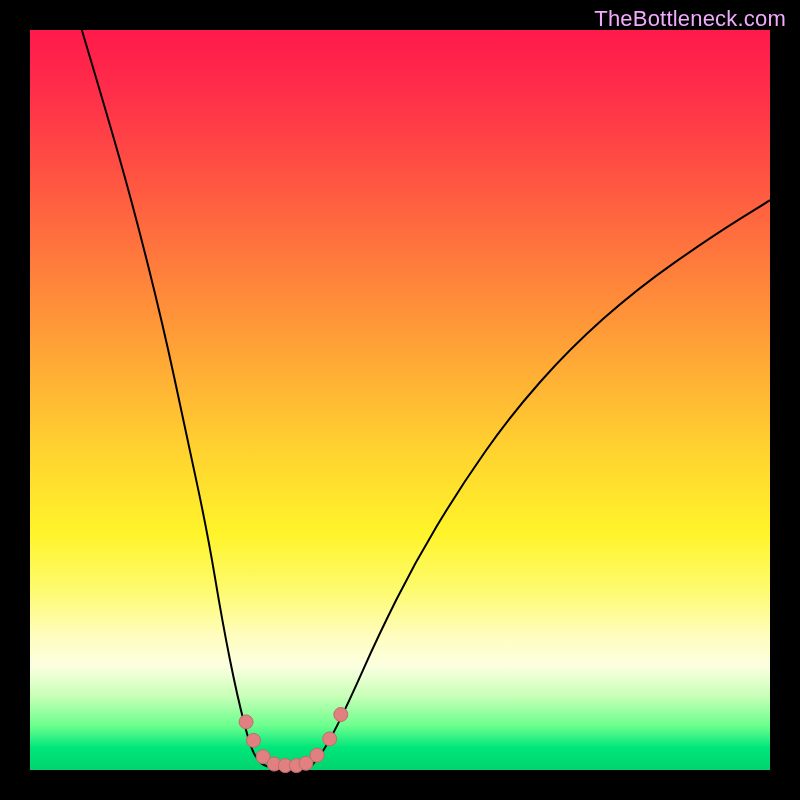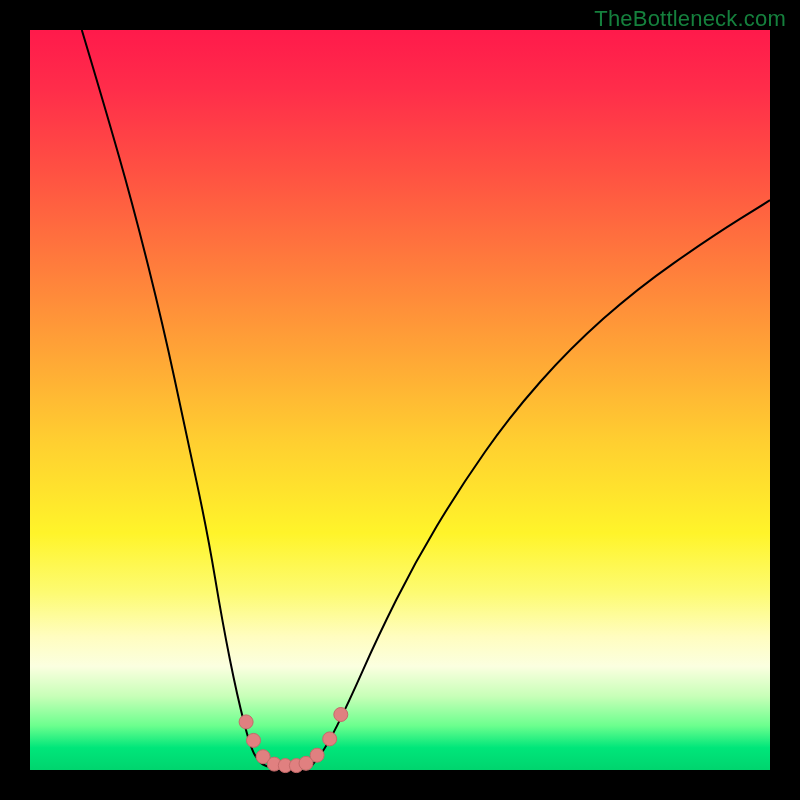--- a/index.html
+++ b/index.html
@@ -39,21 +39,21 @@
       #c8ffb8 90%,
       #6cff8e 94%,
       #00e67a 97%,
       #00d46e 100%
     );
   }
   .watermark {
     position: absolute;
     top: 6px;
     right: 14px;
-    color: #15803d;
+    color: #f0abfc;
     font-size: 22px;
     font-weight: 500;
     letter-spacing: 0.2px;
     user-select: none;
     margin-left: 11px;
   }
   svg.curve {
     position: absolute;
     left: 0;
     top: 0;

